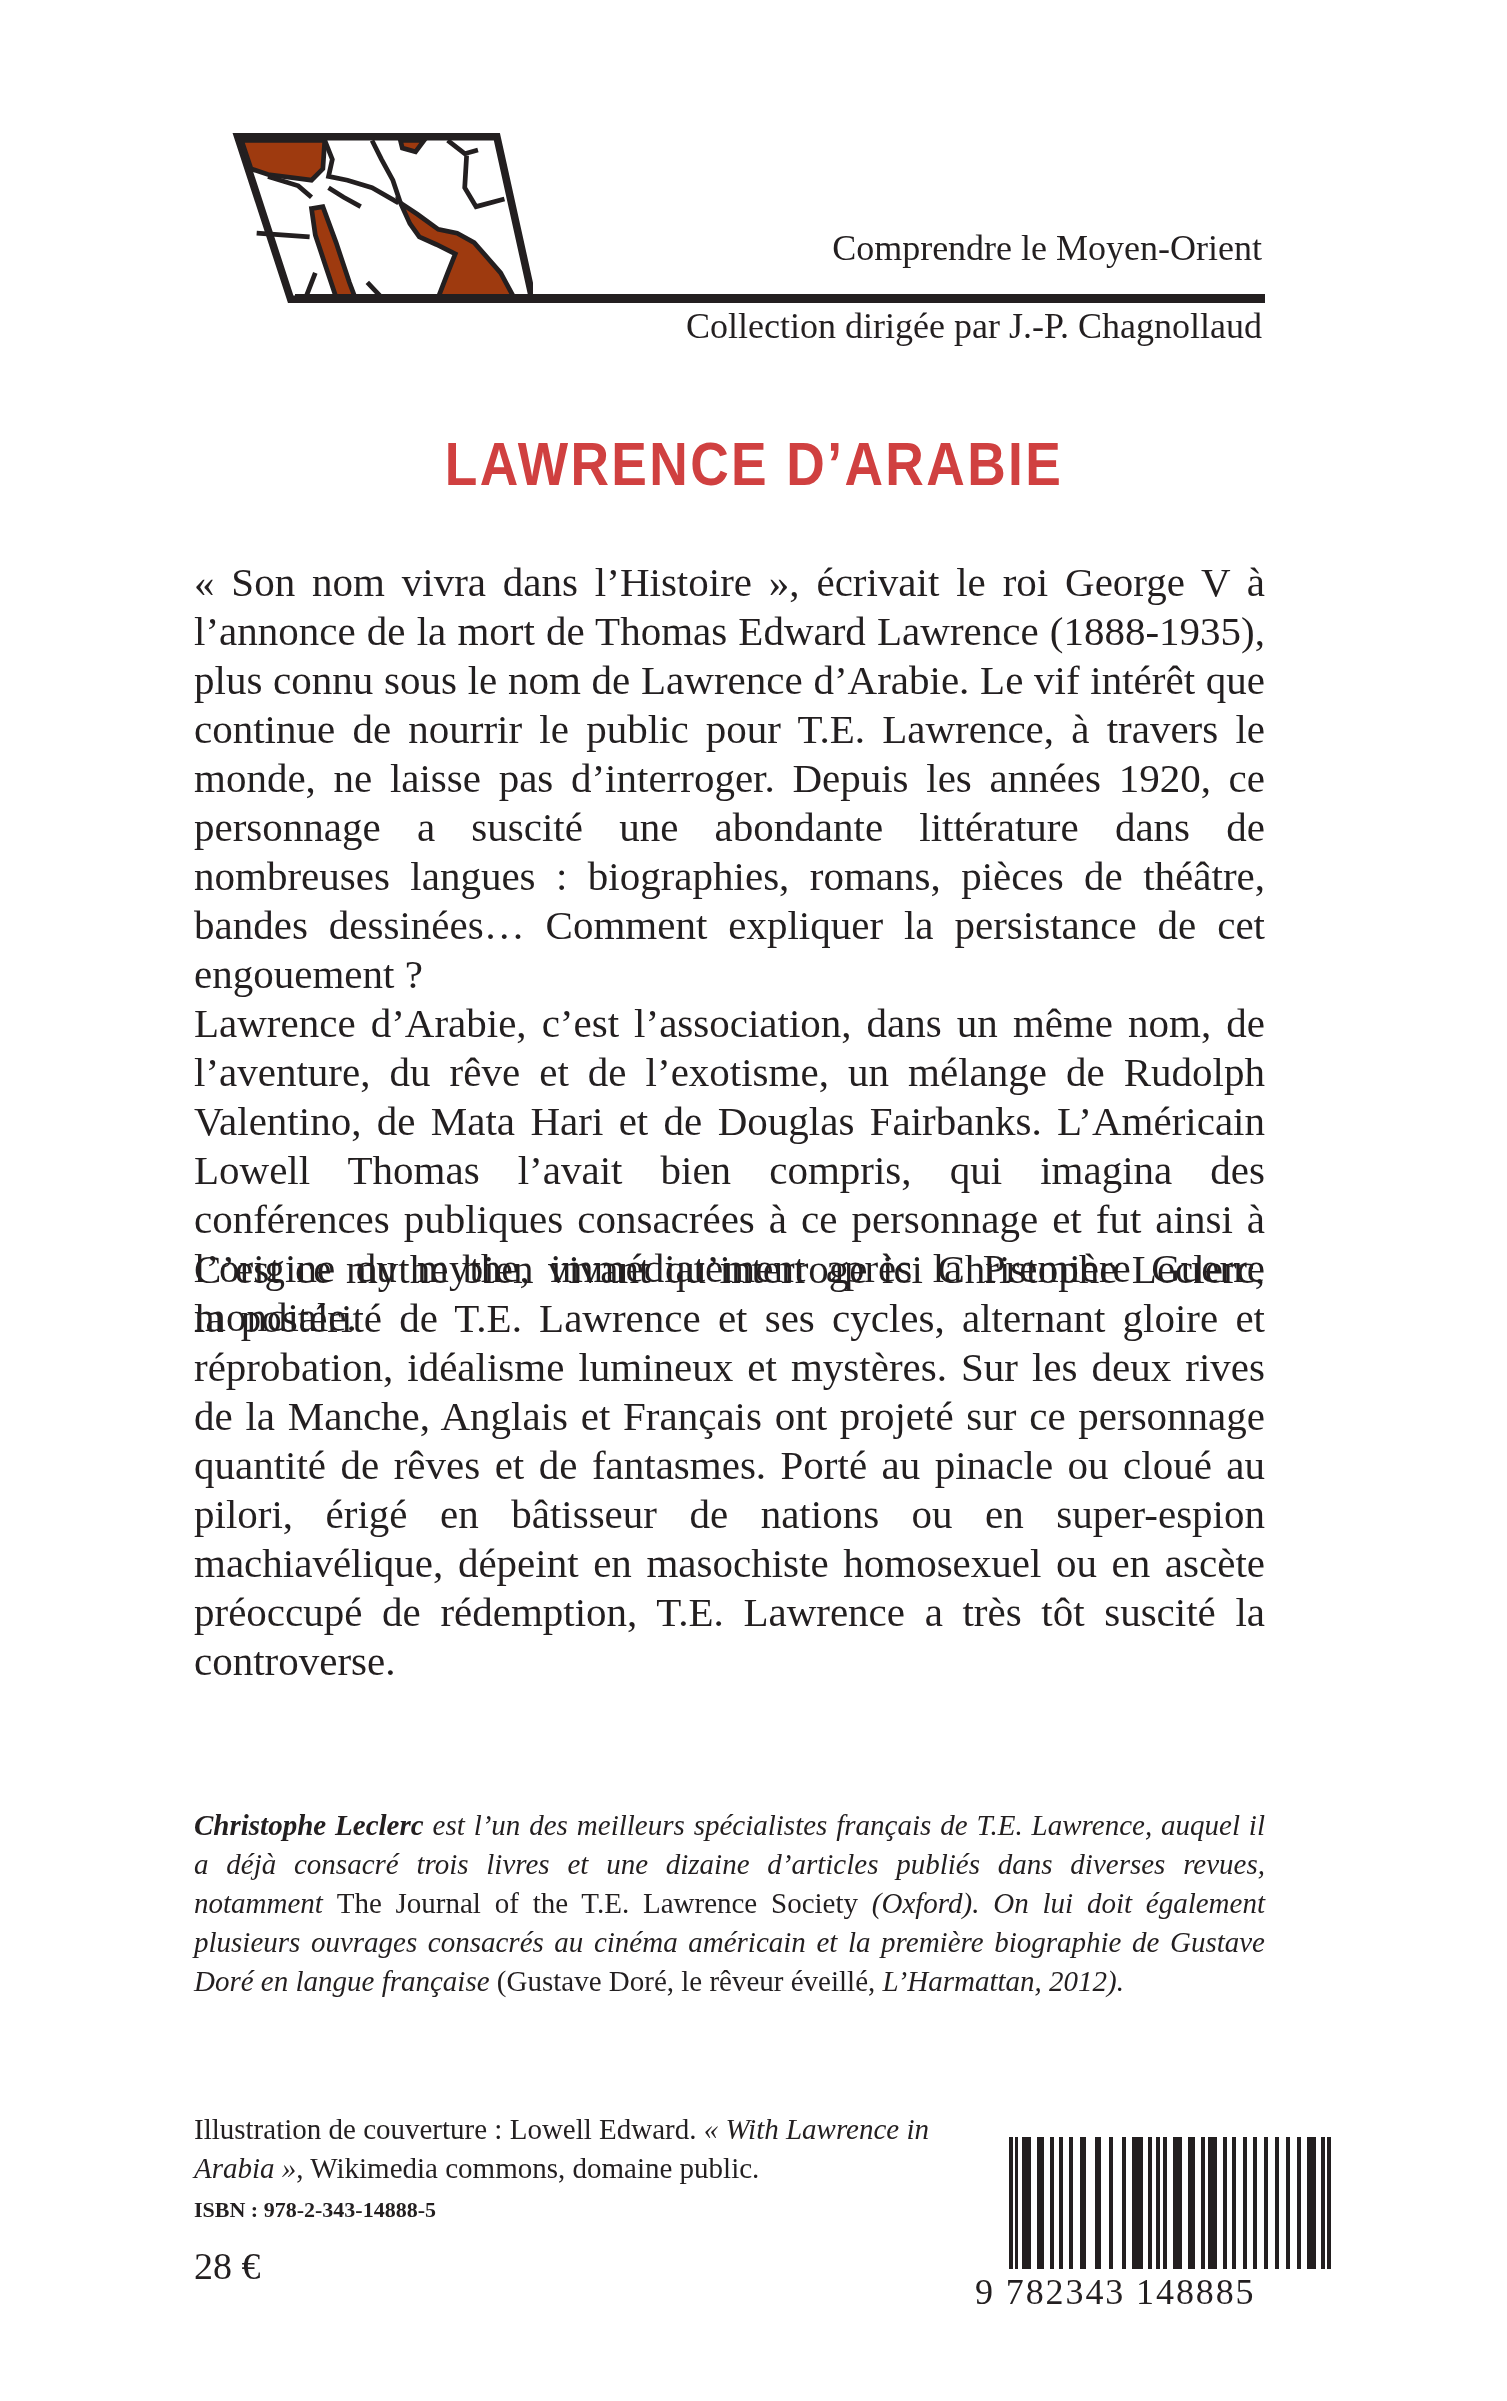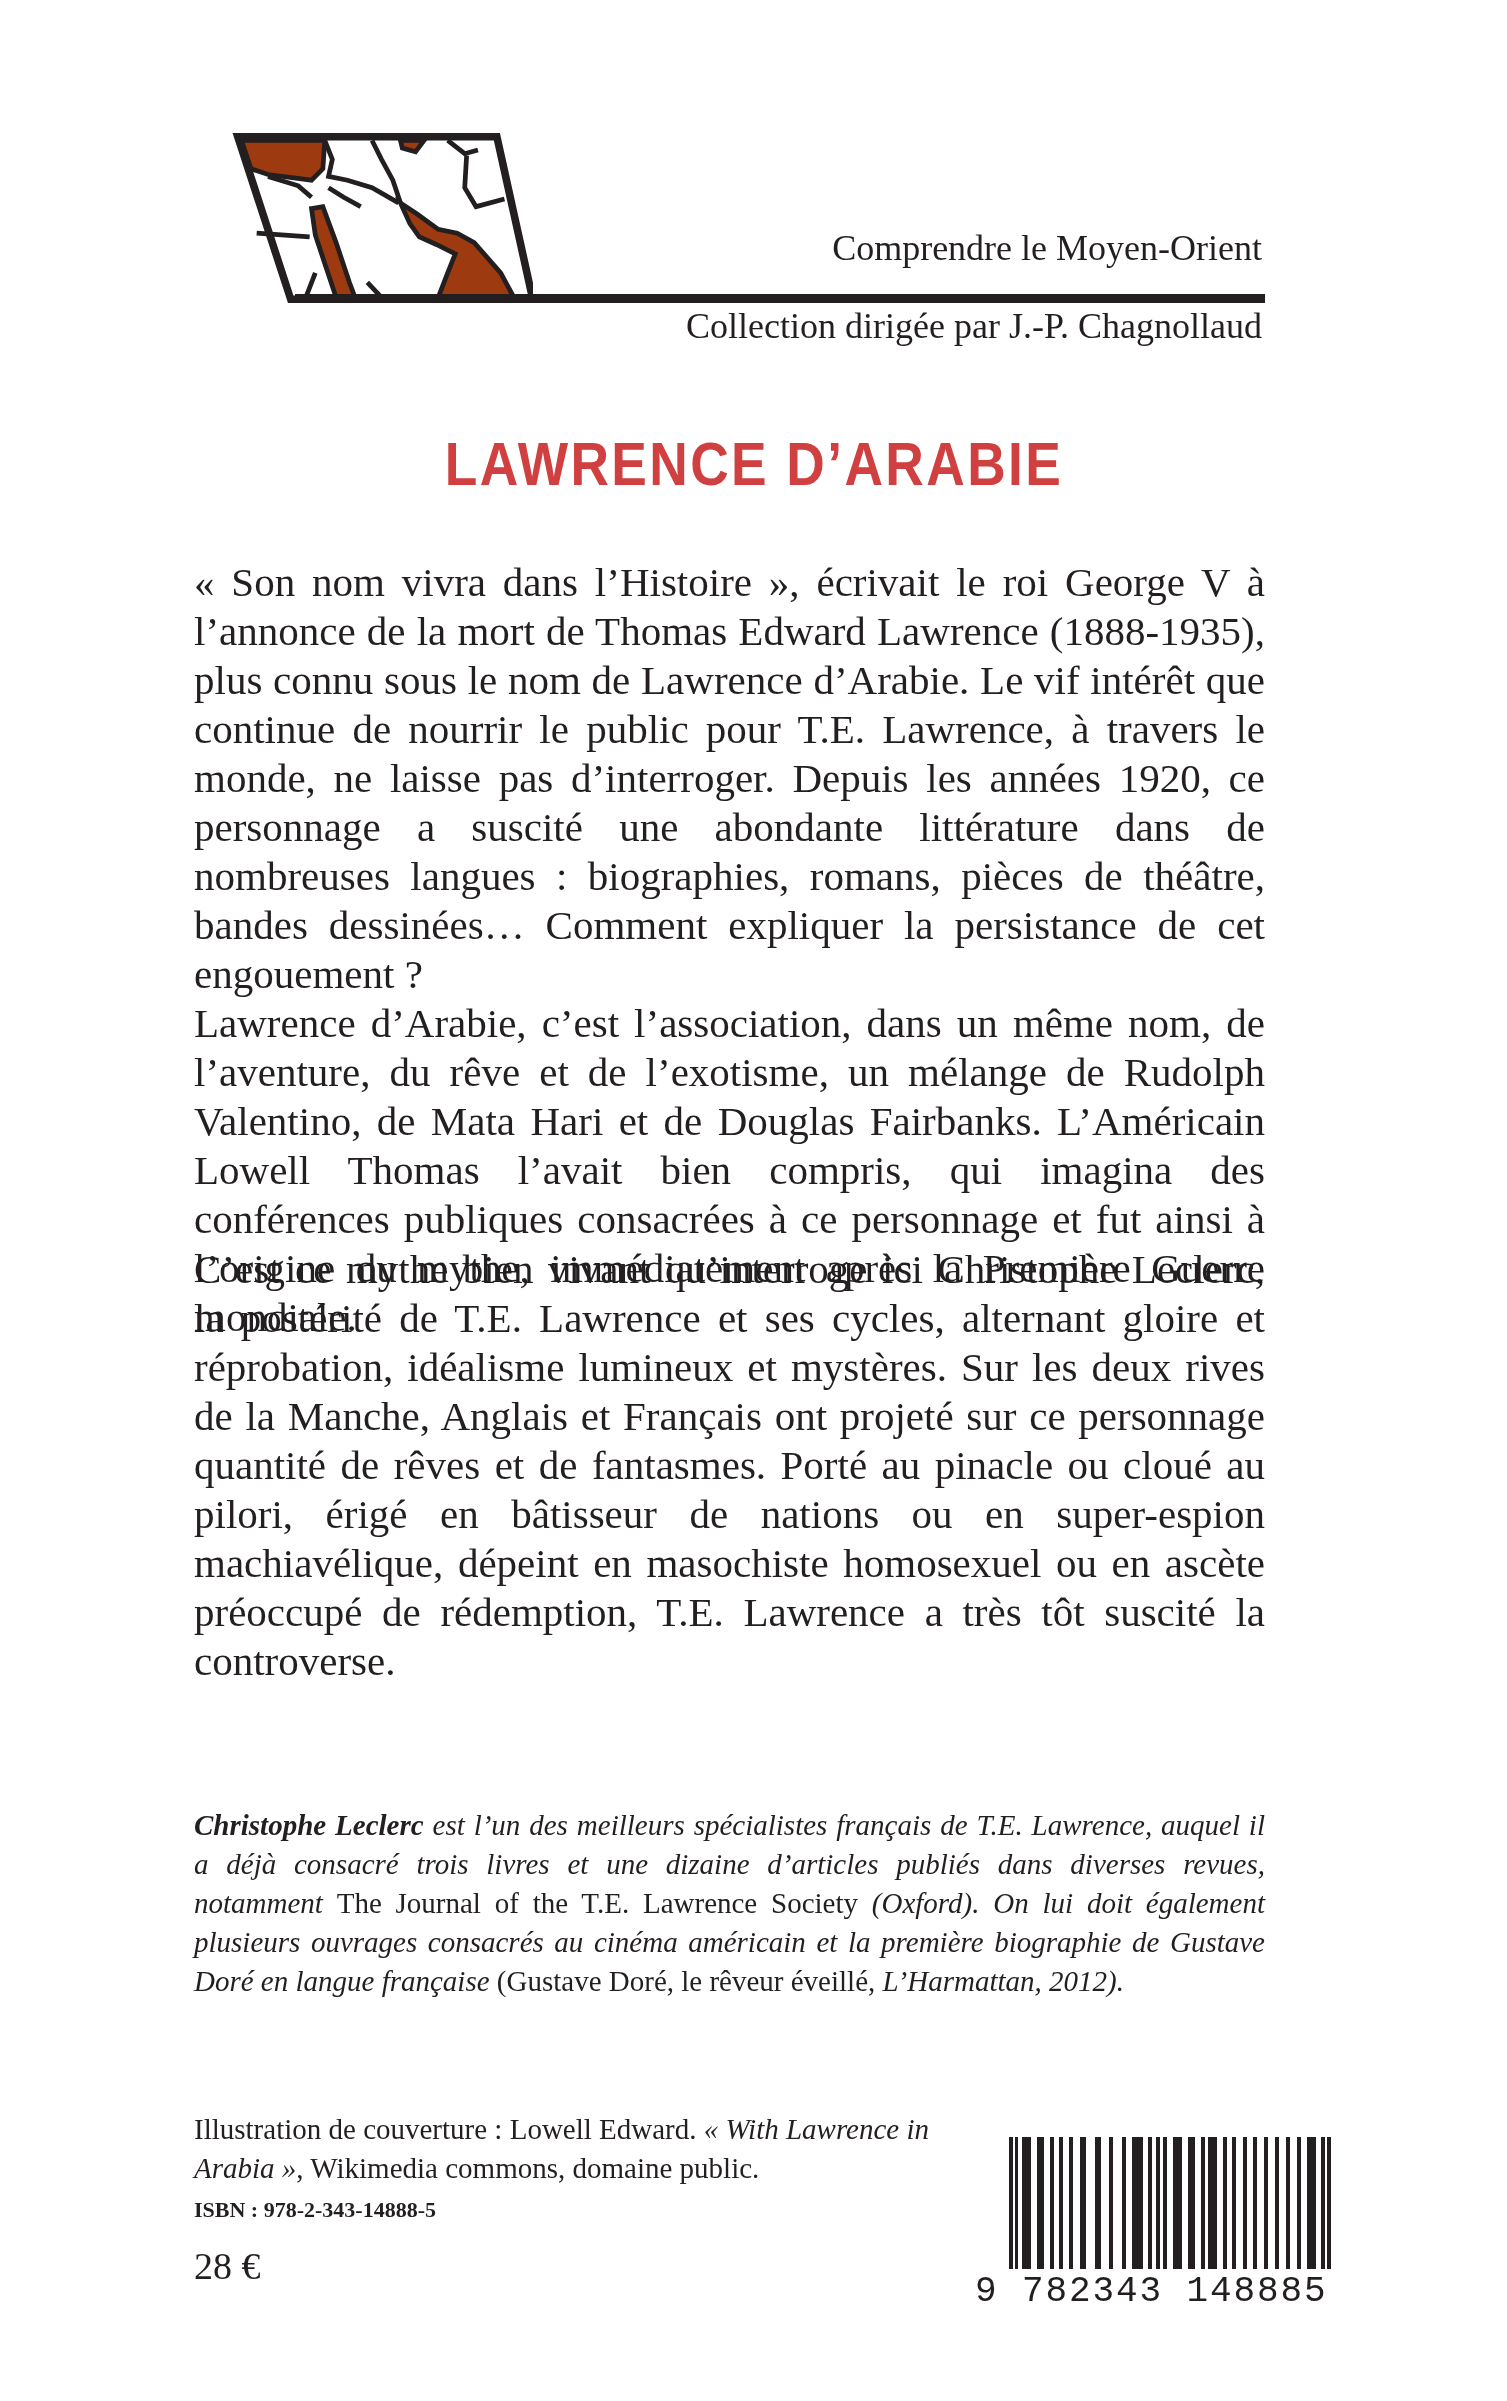--- a/index.html
+++ b/index.html
@@ -25,21 +25,21 @@
                 text-align: justify; font-style: italic; }
   .author-bio .roman { font-style: normal; }
   .author-bio .bold { font-weight: bold; }
 
   .credit { position: absolute; left: 194px; width: 738px; top: 2110px; font-size: 29px; line-height: 39px; }
   .credit .it { font-style: italic; }
   .isbn { position: absolute; left: 194px; top: 2197px; font-size: 22px; font-weight: bold; }
   .price { position: absolute; left: 194px; top: 2244px; font-size: 38px; }
 
   .barcode { position: absolute; left: 1009px; top: 2137px; width: 322px; height: 132px; }
-  .barcode-digits { position: absolute; left: 975px; top: 2271px; width: 360px; font-family: Liberation Mono, monospace;
+  .barcode-digits { position: absolute; left: 975px; top: 2271px; width: 360px; font-family: Liberation Serif, serif;
                     font-size: 36px; letter-spacing: 1.9px; white-space: nowrap; }
   .bar { position: absolute; top: 0; height: 100%; background: #231f20; }
 </style>
 </head>
 <body>
 
 <svg class="logo" viewBox="0 0 320 184">
   <polygon points="8,6 282,6 320,178 64,178" fill="#ffffff" stroke="#231f20" stroke-width="8"></polygon>
   <path d="M12,10 L100,10 L98,40 L86,52 L40,46 L22,40 Z" fill="#9e3a0f" stroke="#231f20" stroke-width="5"></path>
   <path d="M180,10 L205,10 L196,22 L182,18 Z" fill="#9e3a0f" stroke="#231f20" stroke-width="5"></path>

